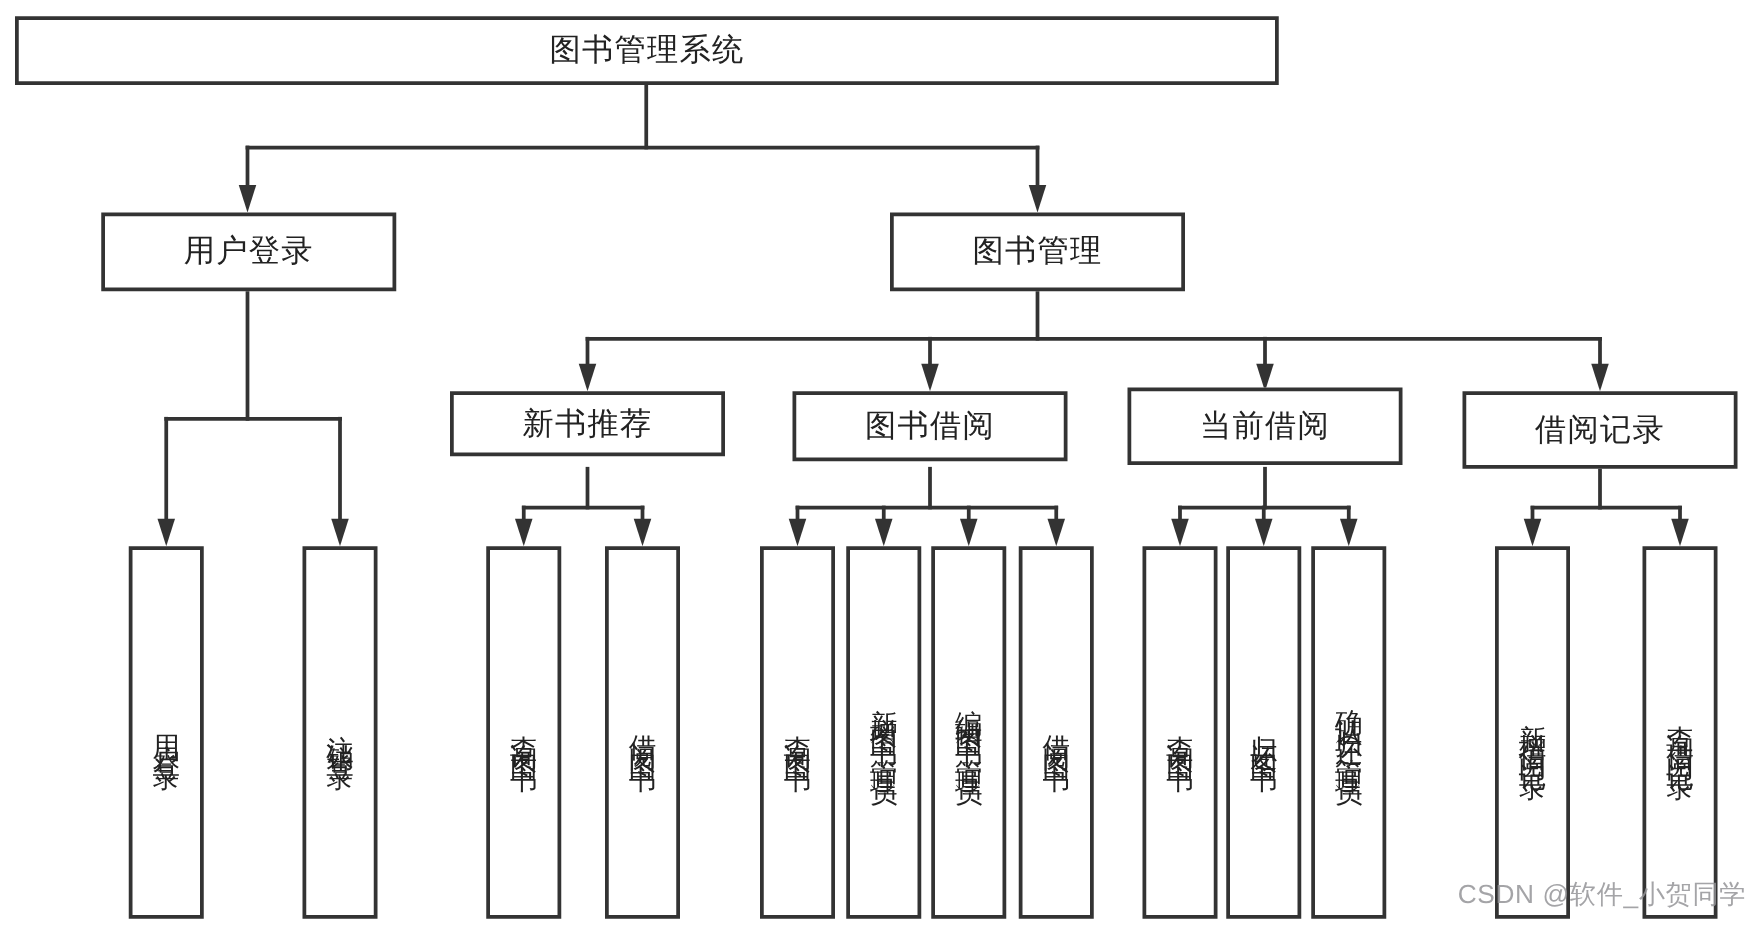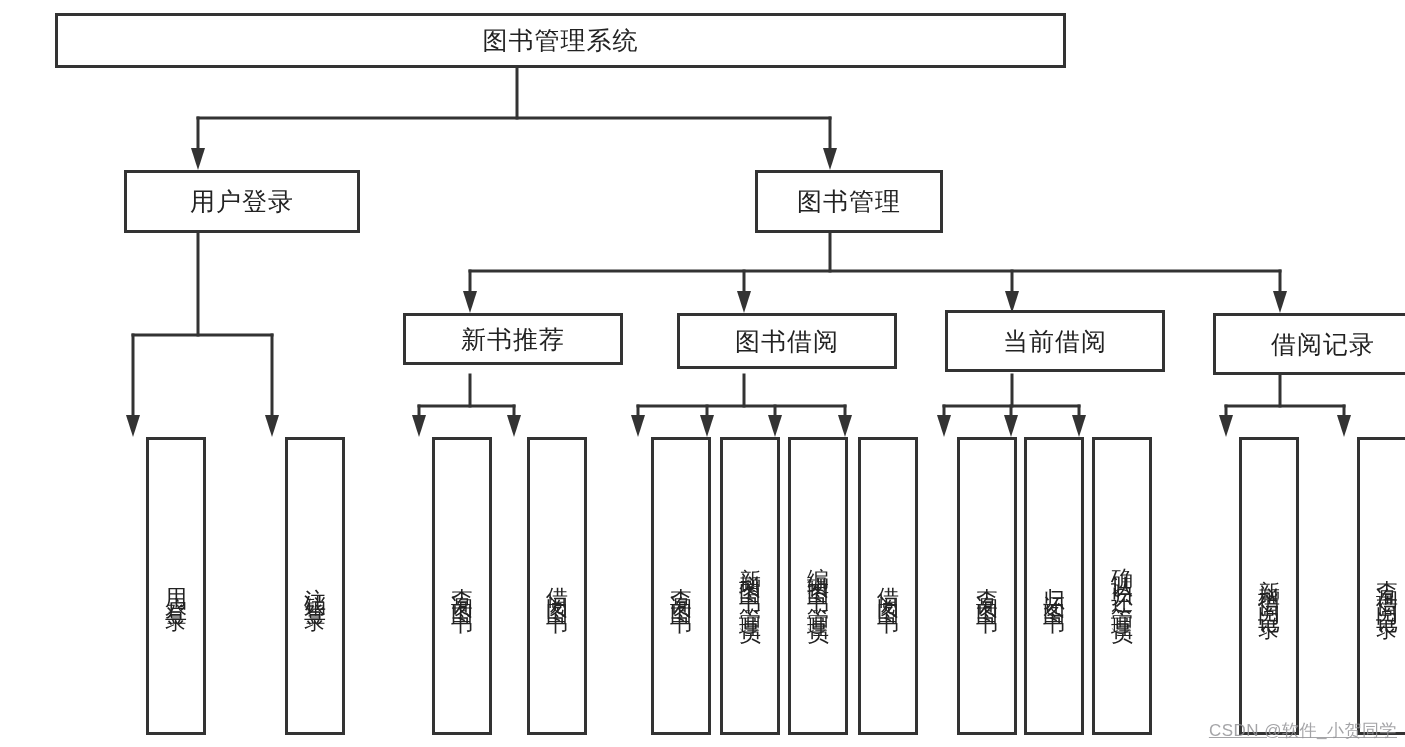--- a/index.html
+++ b/index.html
@@ -26,41 +26,39 @@
     border: 3px solid #333333;
     color: #222222;
     display: flex;
     align-items: center;
     justify-content: center;
     font-size: 25px;
     letter-spacing: 1px;
     line-height: 1;
     text-align: center;
     z-index: 2;
-    margin-left: 43px;
   }
   .box.root {
     font-size: 25px;
   }
   .box.leaf {
     writing-mode: vertical-rl;
     text-orientation: mixed;
     font-size: 22px;
     letter-spacing: 8px;
   }
   .watermark {
     position: absolute;
     right: 8px;
-    bottom: 5px;
-    font-size: 17px;
+    bottom: 18px;
+    font-size: 21px;
     letter-spacing: 0.5px;
     color: rgba(148, 148, 152, 0.85);
     z-index: 3;
     white-space: nowrap;
-    text-decoration: underline;
   }
 </style>
 </head>
 <body>
 
 <div id="canvas">
 
   <svg id="connectors" viewBox="0 0 1405 747" xmlns="http://www.w3.org/2000/svg">
     <g stroke="#333333" stroke-width="3" fill="none" stroke-linecap="square">
 
@@ -126,21 +124,21 @@
       <polygon points="1004,415 1018,415 1011,437"></polygon>
       <polygon points="1072,415 1086,415 1079,437"></polygon>
       <polygon points="1219,415 1233,415 1226,437"></polygon>
       <polygon points="1337,415 1351,415 1344,437"></polygon>
     </g>
   </svg>
 
   <div class="box root" style="left:12px; top:13px; width:1011px; height:55px;">图书管理系统</div>
 
   <div class="box" style="left:81px; top:170px; width:236px; height:63px;">用户登录</div>
-  <div class="box" style="left:712px; top:170px; width:188px; height:63px;">图书管理</div>
+  <div class="box" style="left:712px; top:170px; width:236px; height:63px;">图书管理</div>
 
   <div class="box" style="left:360px; top:313px; width:220px; height:52px;">新书推荐</div>
   <div class="box" style="left:634px; top:313px; width:220px; height:56px;">图书借阅</div>
   <div class="box" style="left:902px; top:310px; width:220px; height:62px;">当前借阅</div>
   <div class="box" style="left:1170px; top:313px; width:220px; height:62px;">借阅记录</div>
 
   <div class="box leaf" style="left:103px; top:437px; width:60px; height:298px;">用户登录</div>
   <div class="box leaf" style="left:242px; top:437px; width:60px; height:298px;">注销登录</div>
 
   <div class="box leaf" style="left:389px; top:437px; width:60px; height:298px;">查询图书</div>

